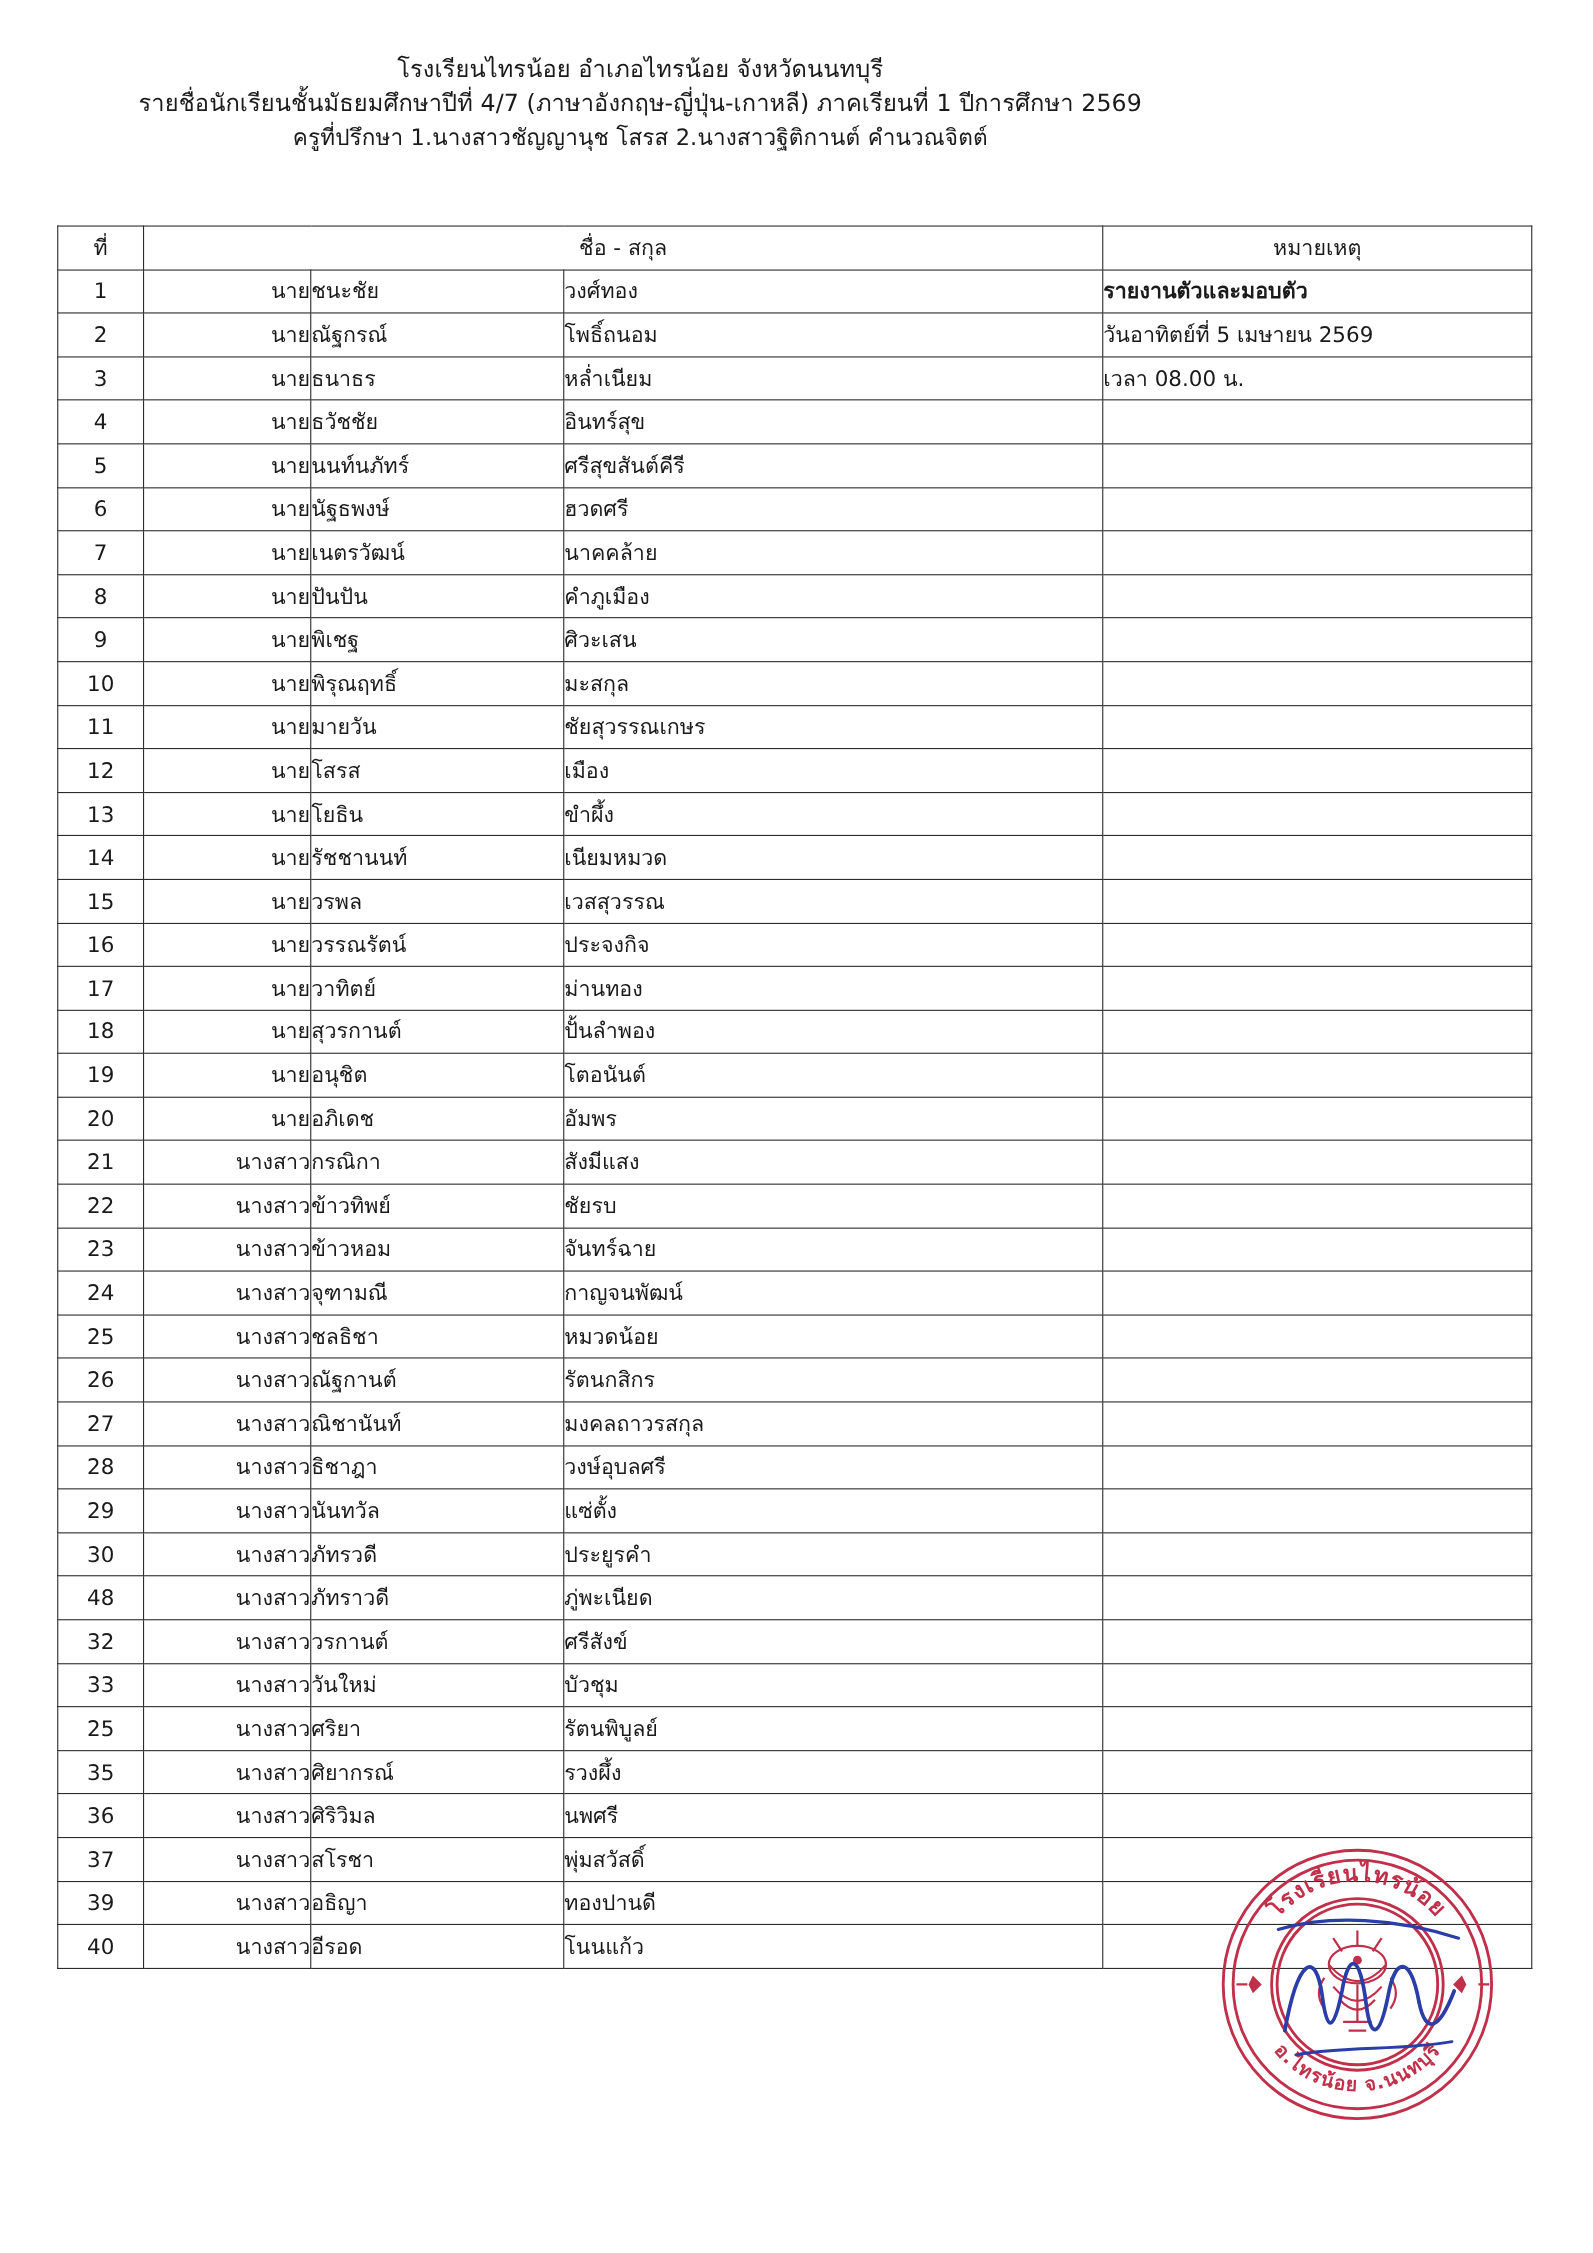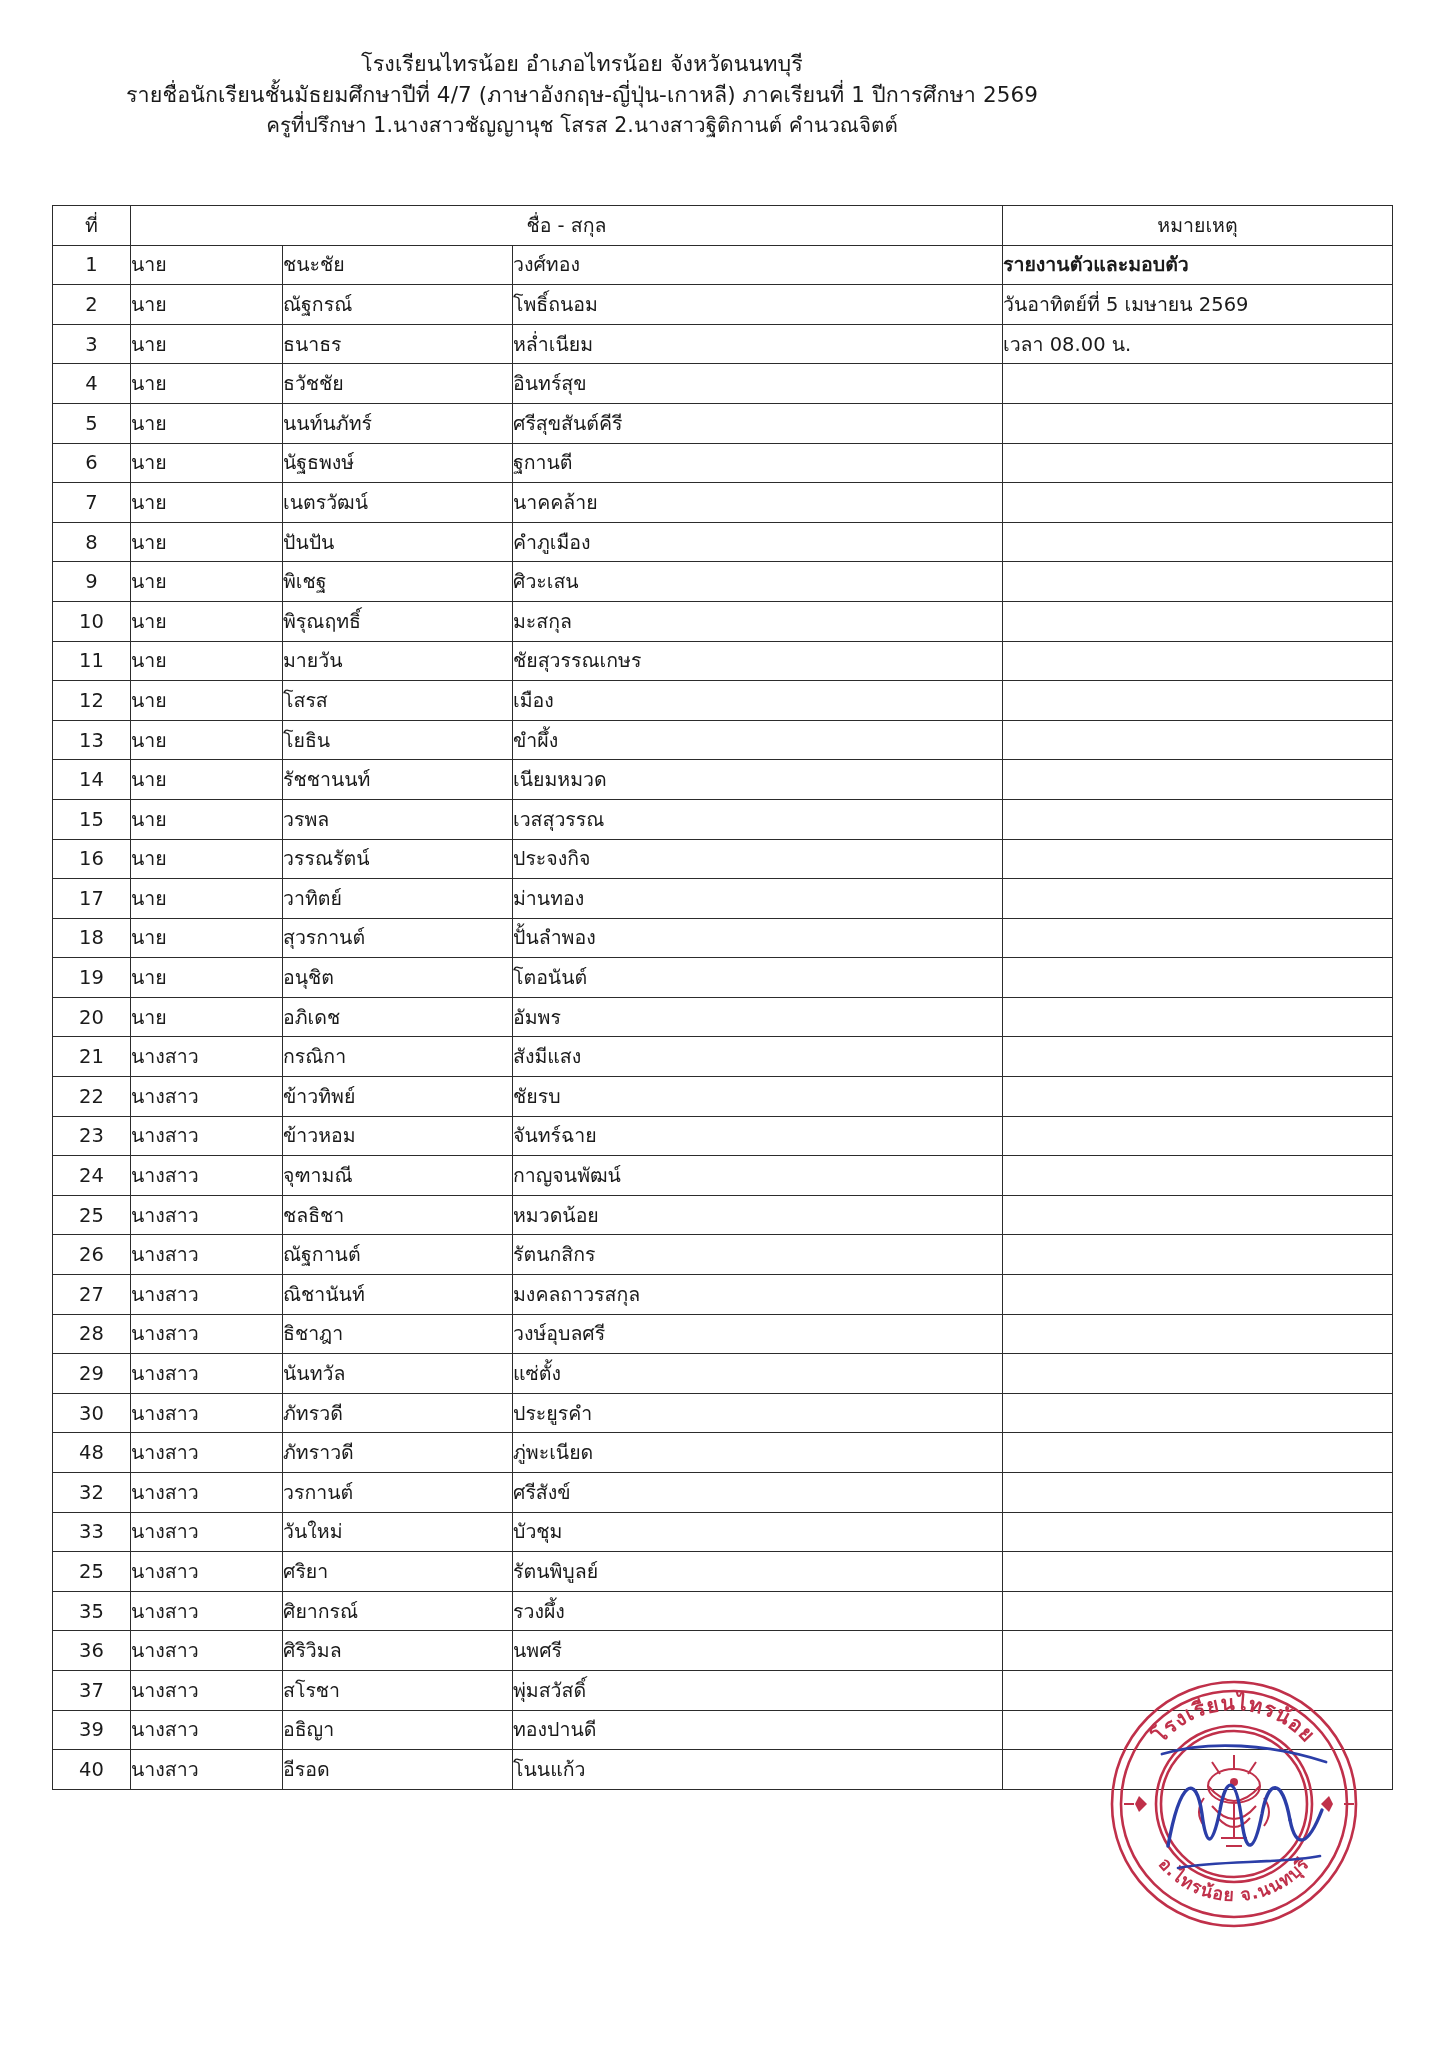--- a/index.html
+++ b/index.html
@@ -65,21 +65,21 @@
   }
   .th-no, .th-name, .th-note {
     text-align: center;
     font-size: 20.5px;
   }
   td.cell-no {
     text-align: center;
     font-size: 19.5px;
   }
   td.cell-title {
-    text-align: left;
+    text-align: right;
     padding-left: 11px;
   }
   td.cell-first {
     text-align: left;
     padding-left: 6px;
   }
   td.cell-last {
     text-align: left;
     padding-left: 6px;
     margin-top: 19px;
@@ -169,21 +169,21 @@
             <td class="cell-no">5</td>
             <td class="cell-title">นาย</td>
             <td class="cell-first">นนท์นภัทร์</td>
             <td class="cell-last">ศรีสุขสันต์คีรี</td>
             <td class="cell-note"></td>
           </tr>
           <tr>
             <td class="cell-no">6</td>
             <td class="cell-title">นาย</td>
             <td class="cell-first">นัฐธพงษ์</td>
-            <td class="cell-last">ฐกานตี</td>
+            <td class="cell-last">ฮวดศรี</td>
             <td class="cell-note"></td>
           </tr>
           <tr>
             <td class="cell-no">7</td>
             <td class="cell-title">นาย</td>
             <td class="cell-first">เนตรวัฒน์</td>
             <td class="cell-last">นาคคล้าย</td>
             <td class="cell-note"></td>
           </tr>
           <tr>

